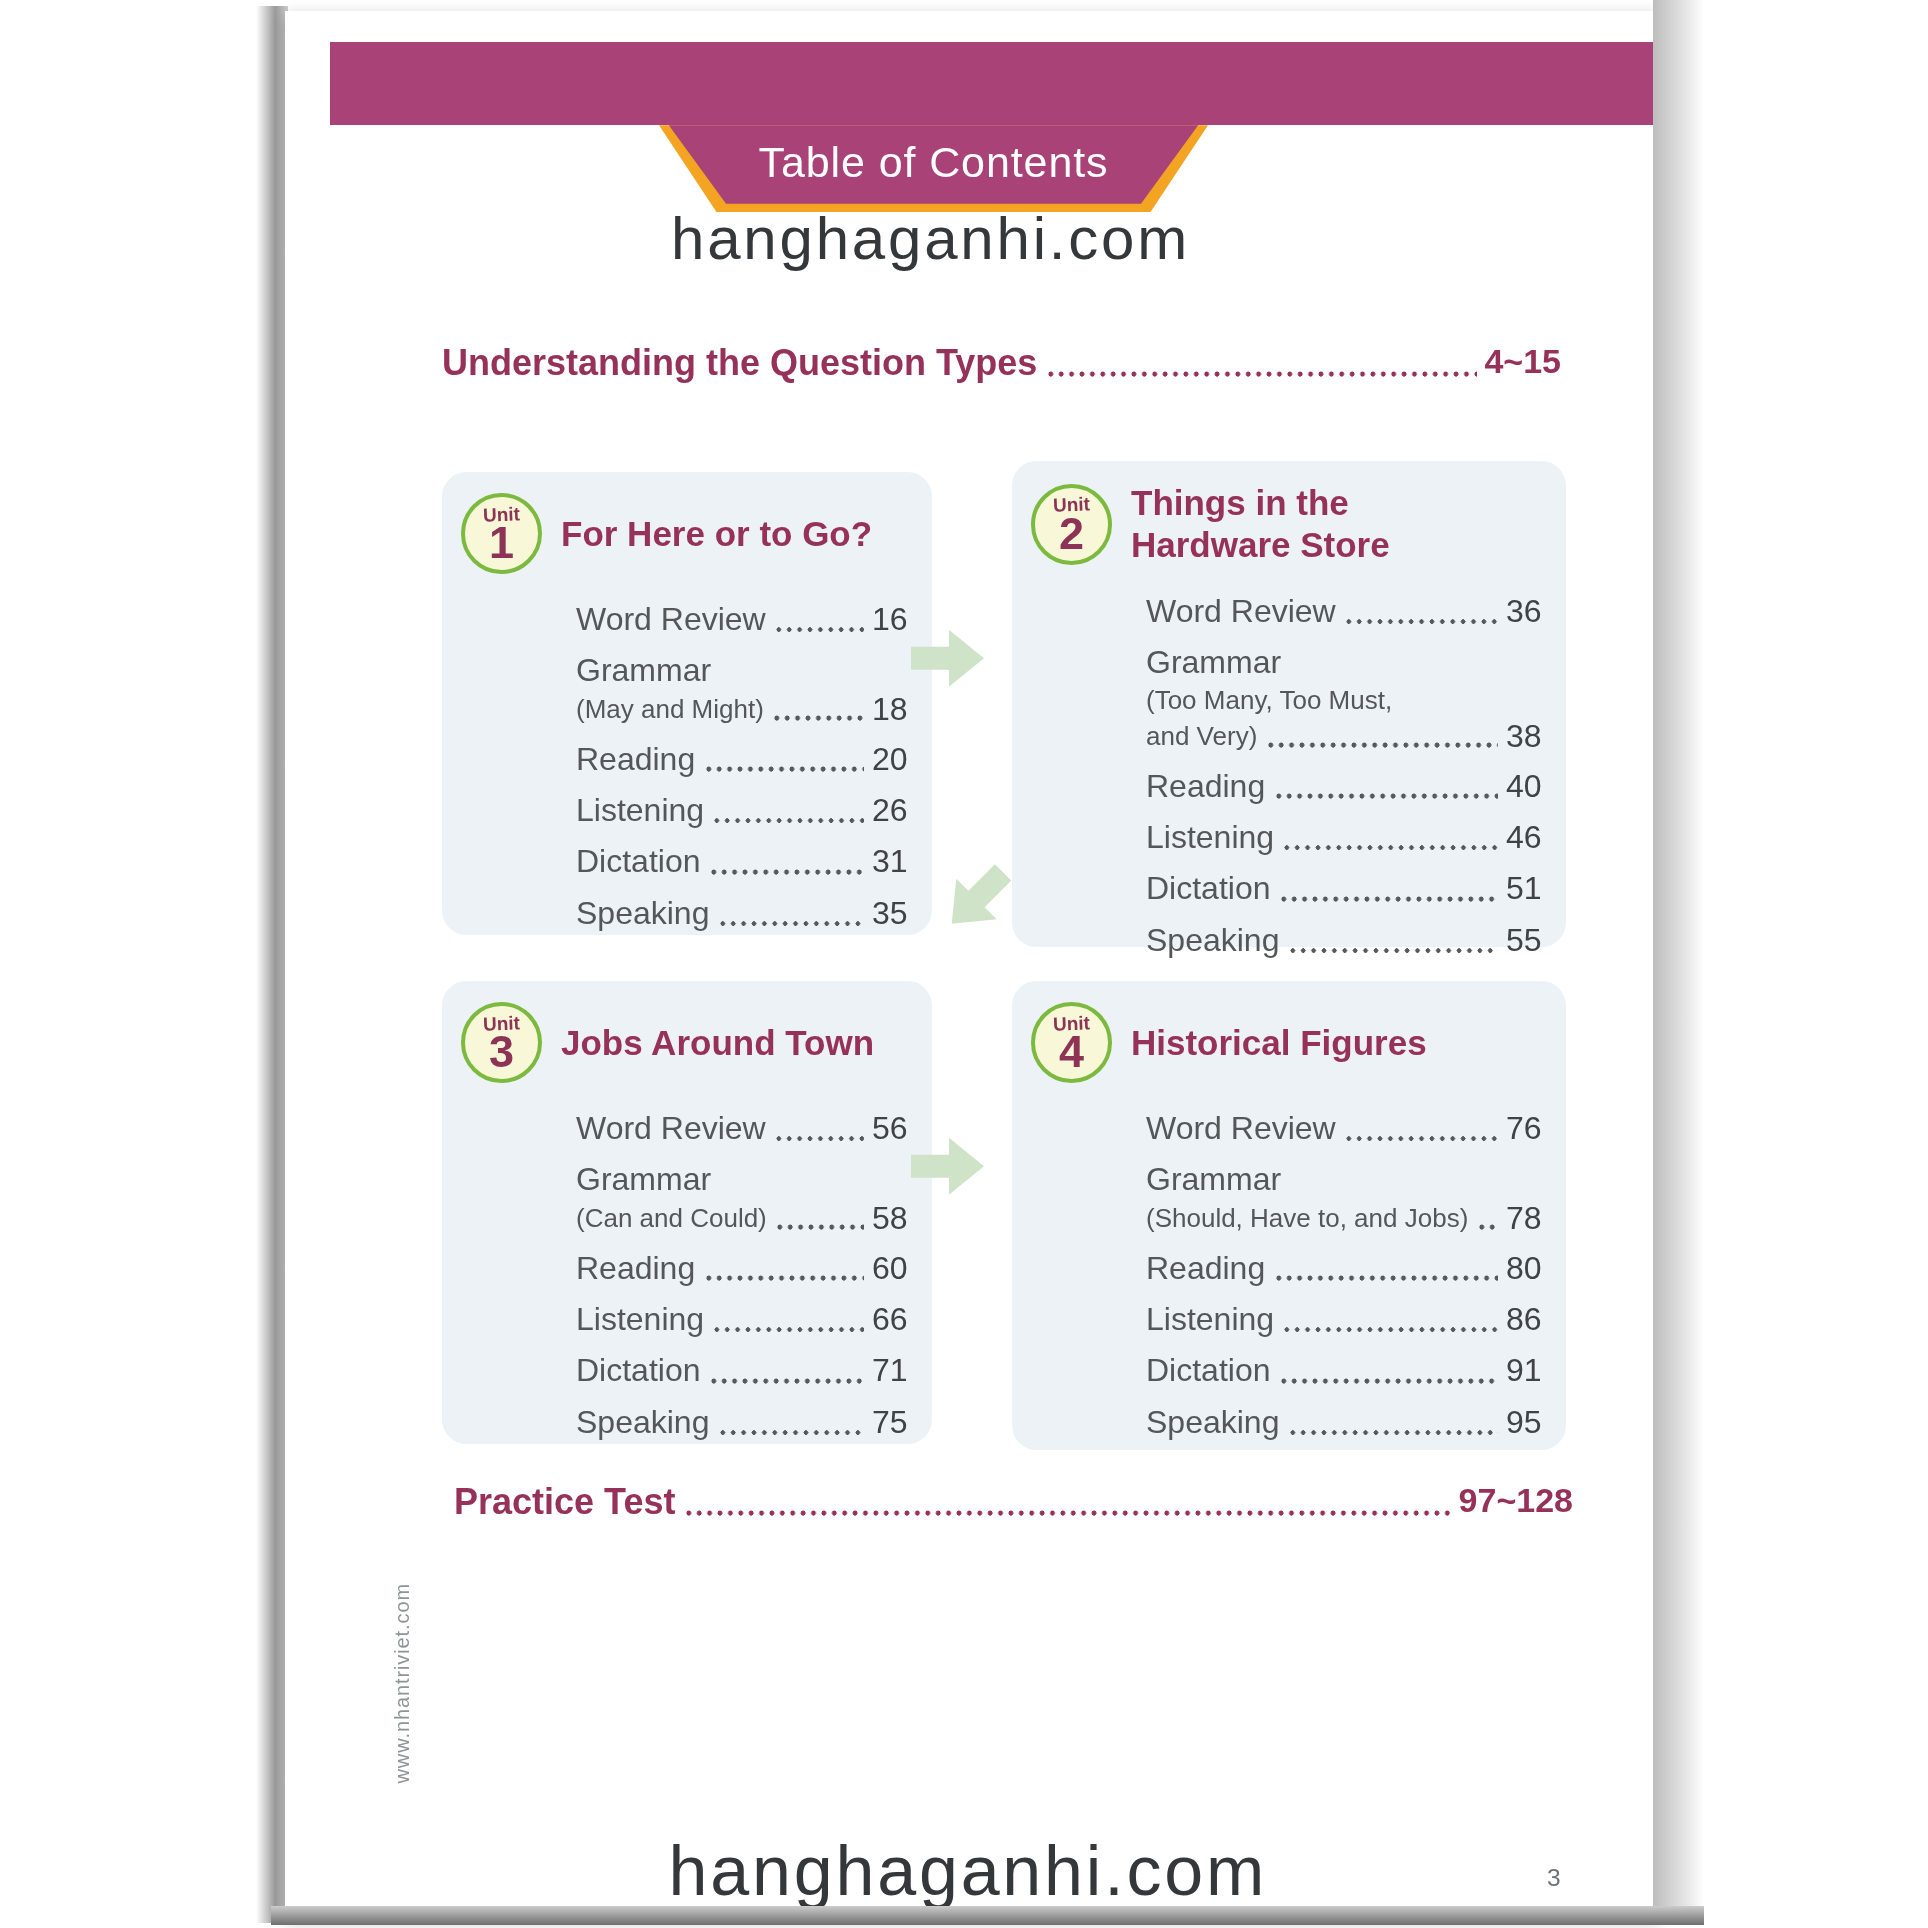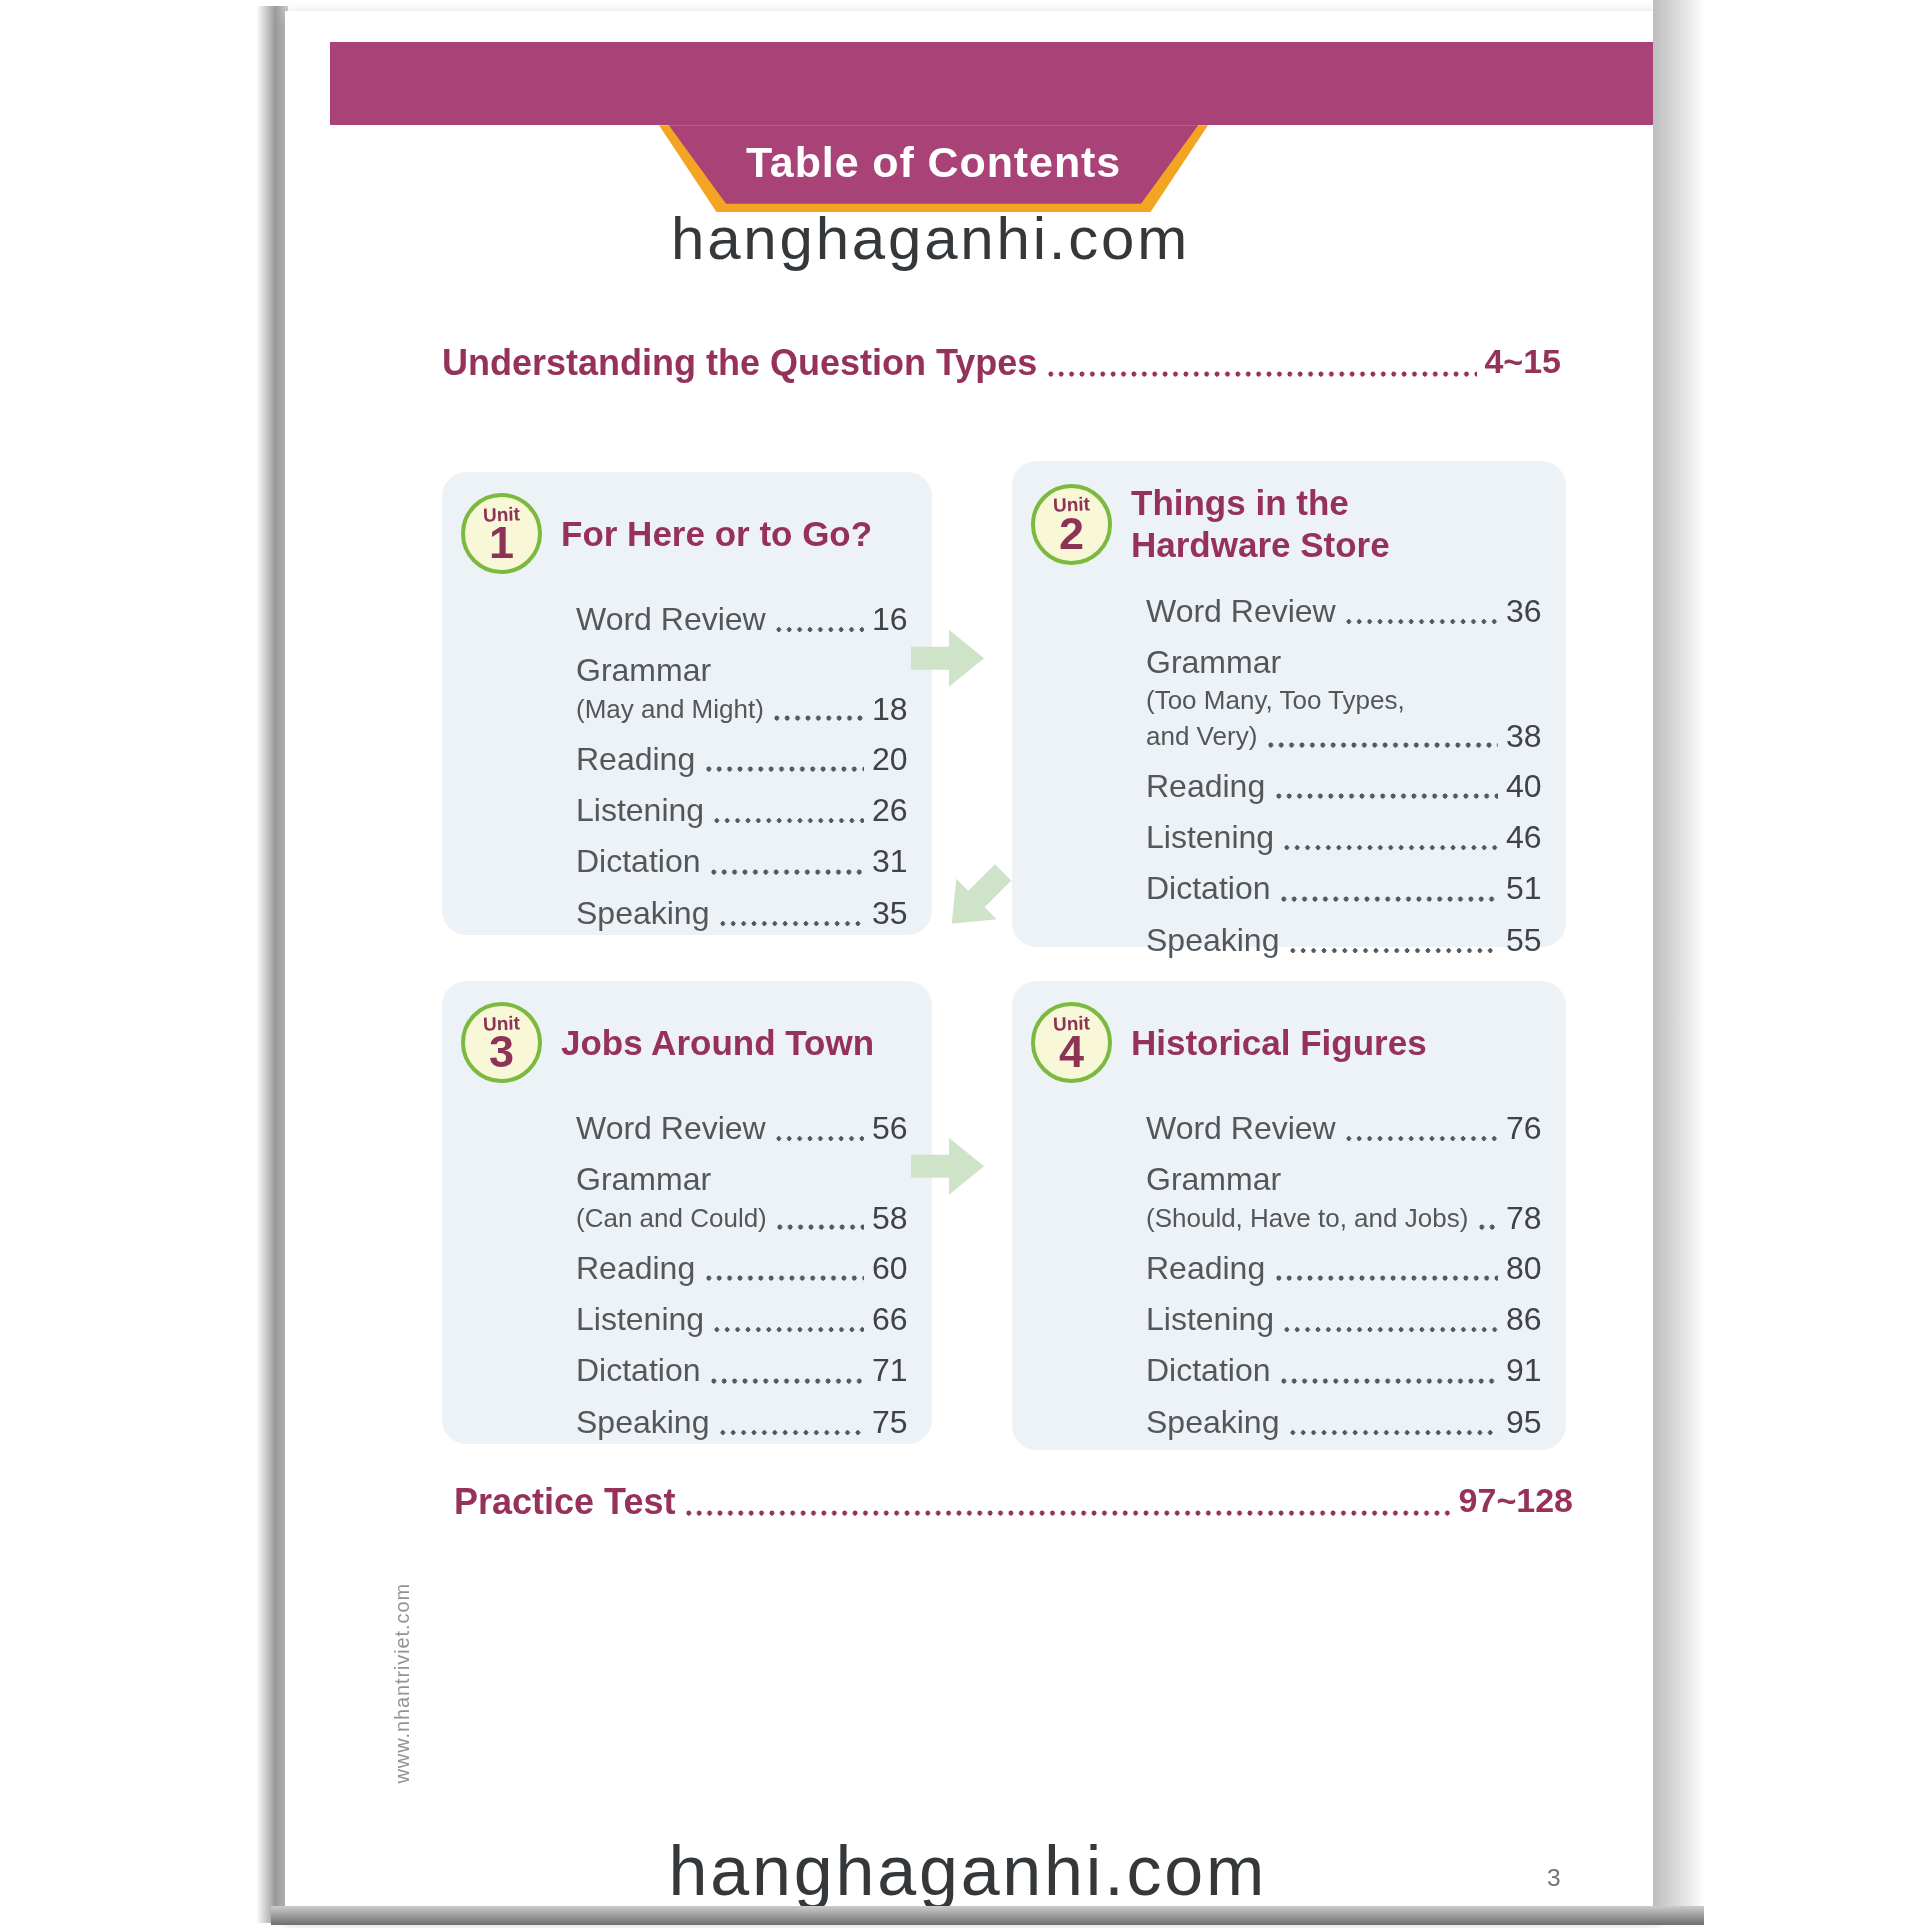--- a/index.html
+++ b/index.html
@@ -17,21 +17,21 @@
   
   .page{position:absolute;left:285px;top:11.3px;width:1375px;height:1908px;background:#ffffff;
     box-shadow:0 3.8px 15px rgba(0,0,0,.22);z-index:1;}
   
   .banner{position:absolute;left:45px;top:31px;width:1330px;height:83px;background:var(--banner);}
   .tab-outer{position:absolute;left:374px;top:114px;width:549px;height:87px;background:var(--tabBorder);
     clip-path:polygon(0 0,100% 0,89.5% 100%,10.5% 100%);}
   .tab-inner{position:absolute;left:8.5px;right:8.5px;top:-1.9px;bottom:8.5px;background:var(--banner);
     clip-path:polygon(0 0,100% 0,89% 100%,11% 100%);}
   .tab-title{position:absolute;left:0;top:13px;width:100%;text-align:center;color:#ffffff;
-    font-size:43px;font-weight:bold;letter-spacing:0.9px;}
+    font-size:43px;font-weight:normal;letter-spacing:0.9px;}
   
   .wm-top{position:absolute;left:0;top:193px;width:100%;text-align:center;transform:translateX(-42px);
     color:#34383b;font-size:60px;letter-spacing:2.8px;}
   .wm-bottom{position:absolute;left:0;top:1820px;width:100%;text-align:center;transform:translateX(-4.7px);
     color:#34383b;font-size:70px;letter-spacing:2.8px;}
   
   .toc-row{position:absolute;left:157px;width:1119px;display:flex;color:var(--heading);}
   .toc-row .lbl{font-size:36px;font-weight:bold;white-space:nowrap;}
   .toc-row .pages{font-size:34px;font-weight:bold;white-space:nowrap;}
   .row-intro{top:331px;}
@@ -165,21 +165,21 @@
     <div class="items">
             <div class="toc-item">
               <div class="iline">
                 <span class="item-label">Word Review</span>
                 <span class="leader"></span>
                 <span class="pnum">36</span>
               </div>
             </div>
             <div class="toc-item">
               <div class="item-label">Grammar</div>
-              <div class="item-sub">(Too Many, Too Types,</div>
+              <div class="item-sub">(Too Many, Too Must,</div>
               <div class="iline">
                 <span class="item-sub">and Very)</span>
                 <span class="leader"></span>
                 <span class="pnum">38</span>
               </div>
             </div>
             <div class="toc-item">
               <div class="iline">
                 <span class="item-label">Reading</span>
                 <span class="leader"></span>

